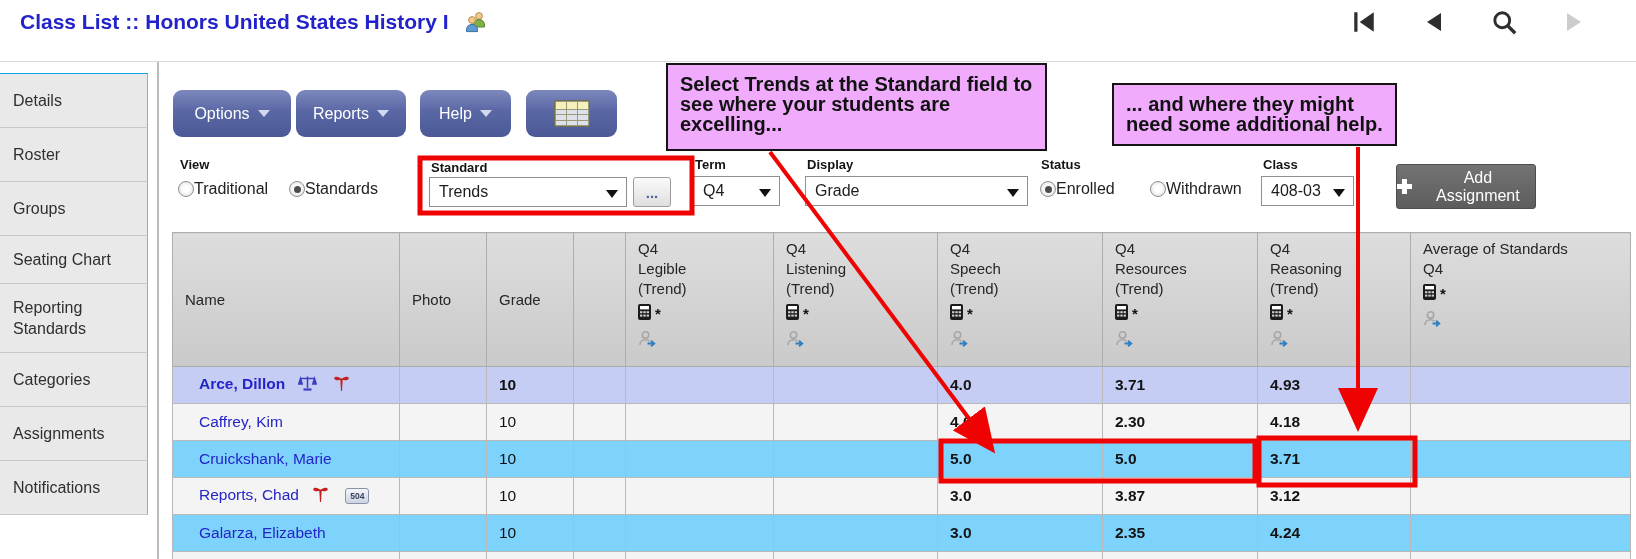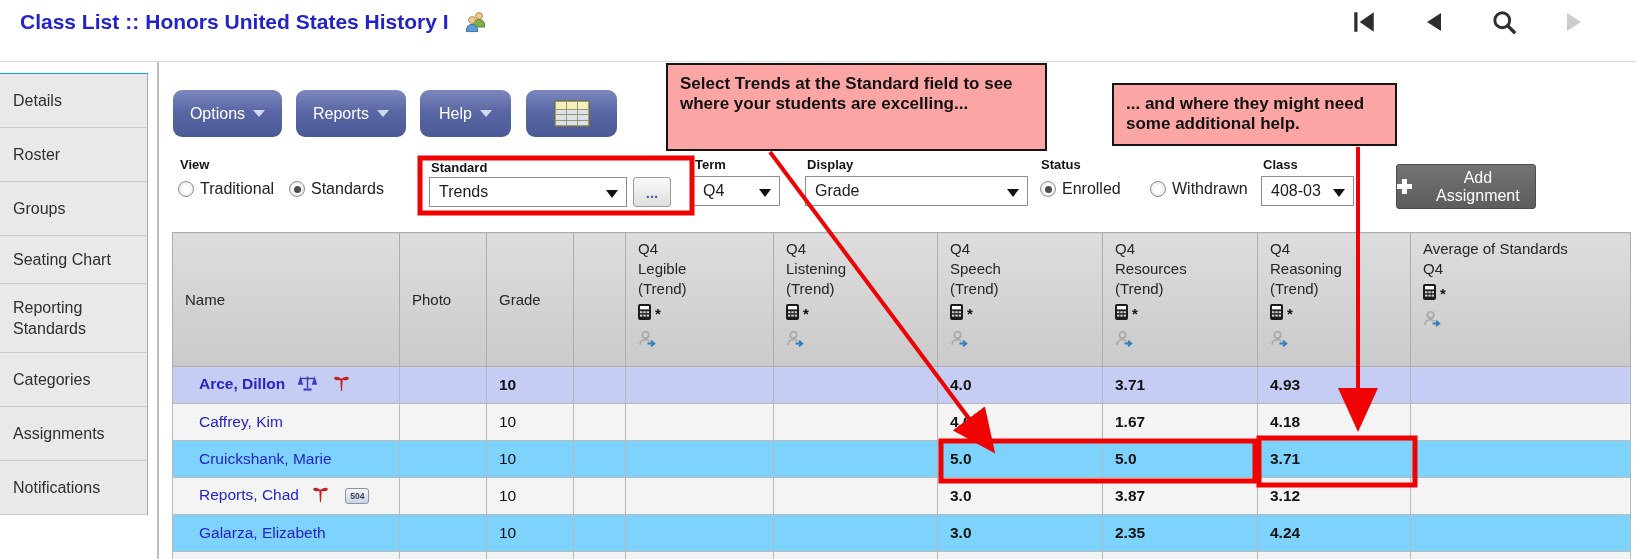--- a/index.html
+++ b/index.html
@@ -26,33 +26,33 @@
   .btn-blue { position:absolute; top:90px; height:47px; border:none; border-radius:9px; cursor:pointer;
     background:linear-gradient(#7c88bd 0%, #5a67a5 45%, #4c5997 100%); color:#fff; font-size:16px;
     font-family:"Liberation Sans", sans-serif; display:flex; align-items:center; justify-content:center; gap:8px; }
   .caret-down { width:0; height:0; border-left:6px solid transparent; border-right:6px solid transparent; border-top:7px solid #d3d9ef; }
   .grid-glyph { width:36px; height:27px; background:#9a9a78; border:1px solid #6e6e55; display:grid; grid-template-columns:1fr 1fr 1fr; grid-template-rows:7px 1fr 1fr 1fr; gap:1px; padding:1px; border-radius:2px; }
   .grid-glyph i { background:#dde1ea; }
   .grid-glyph i.hd { background:#f6f0bc; }
 
   
   .filt-label { position:absolute; top:157px; font-size:13px; font-weight:bold; color:#141414; }
-  .radio-row { position:absolute; display:flex; align-items:center; gap:6px; font-size:16px; color:#222; cursor:pointer; }
+  .radio-row { position:absolute; display:flex; align-items:center; font-size:16px; color:#222; cursor:pointer; }
   .radio { width:16px; height:16px; border-radius:50%; border:1px solid #8f8f8f; background:radial-gradient(#ffffff 30%, #dcdcdc); display:inline-flex; align-items:center; justify-content:center; }
   .radio.checked::after { content:""; width:7px; height:7px; border-radius:50%; background:#4c4c4c; }
   .select { position:absolute; height:30px; background:#fff; border:1px solid #8f8f8f; font-size:16px; color:#1c1c1c; display:flex; align-items:center; padding:0 26px 0 9px; cursor:pointer; }
   .select::after { content:""; position:absolute; right:8px; top:12px; width:0; height:0; border-left:6px solid transparent; border-right:6px solid transparent; border-top:8px solid #111; }
   .more-btn { position:absolute; width:38px; height:30px; background:linear-gradient(#fafafa,#dfdfdf); border:1px solid #9b9b9b; border-radius:3px; color:#4a66a0; font-size:15px; font-weight:bold; display:flex; align-items:center; justify-content:center; cursor:pointer; }
   .add-btn { position:absolute; left:1396px; top:164px; width:140px; height:45px; background:linear-gradient(#737373,#5d5d5d); border:1px solid #4c4c4c; border-radius:3px; color:#fff; font-size:16px; display:flex; align-items:center; justify-content:center; gap:9px; cursor:pointer; }
   .plus-glyph { position:relative; width:15px; height:15px; }
   .plus-glyph::before { content:""; position:absolute; left:0; top:5px; width:15px; height:5px; background:#fff; }
   .plus-glyph::after { content:""; position:absolute; left:5px; top:0; width:5px; height:15px; background:#fff; }
 
   
-  .callout { position:absolute; background:#fca5a5; border:2px solid #141414; font-size:17px; font-weight:bold; color:#111; line-height:20px; padding:9px 12px; z-index:6; }
+  .callout { position:absolute; background:#f0abfc; border:2px solid #141414; font-size:20px; font-weight:bold; color:#111; line-height:20px; padding:9px 12px; z-index:6; }
   .callout-1 { left:666px; top:63px; width:381px; height:88px; }
   .callout-2 { left:1112px; top:83px; width:285px; height:63px; }
 
   
   .grade-table { position:absolute; left:172px; top:232px; border-collapse:collapse; table-layout:fixed; width:1458px; }
   .grade-table th, .grade-table td { border:1px solid #adadad; vertical-align:middle; overflow:hidden; }
   .grade-table th { background:linear-gradient(#dddddd,#cacaca); font-weight:normal; text-align:left; font-size:15px; color:#262626; height:134px; padding:6px 6px 6px 12px; }
   .grade-table th.vctr { vertical-align:middle; }
   .grade-table th.vtop { vertical-align:top; }
   .grade-table th .hline { line-height:20px; }
@@ -126,21 +126,21 @@
       <div class="side-item"><span>Groups</span></div>
       <div class="side-item tall"><span>Seating Chart</span></div>
       <div class="side-item tall"><span>Reporting Standards</span></div>
       <div class="side-item"><span>Categories</span></div>
       <div class="side-item"><span>Assignments</span></div>
       <div class="side-item"><span>Notifications</span></div>
     </div>
   </div>
   <div class="content-vline"></div>
 
-  <button class="btn-blue" style="left:173px; width:109px;">
+  <button class="btn-blue" style="left:173px; width:118px;">
     <span>Options</span>
       <span class="caret-down"></span>
   </button>
   <button class="btn-blue" style="left:296px; width:110px;">
     <span>Reports</span>
       <span class="caret-down"></span>
   </button>
   <button class="btn-blue" style="left:420px; width:91px;">
     <span>Help</span>
       <span class="caret-down"></span>
@@ -420,21 +420,21 @@
         <td class="score-cell"></td>
       </tr>
       <tr class="row-alt">
         <td class="name-cell"><span class="stu-link">Caffrey, Kim</span></td>
         <td></td>
         <td class="grade-cell">10</td>
         <td></td>
         <td class="score-cell"></td>
         <td class="score-cell"></td>
         <td class="score-cell">4.0</td>
-        <td class="score-cell">1.67</td>
+        <td class="score-cell">2.30</td>
         <td class="score-cell">4.18</td>
         <td class="score-cell"></td>
       </tr>
       <tr class="row-wht">
         <td class="name-cell"><span class="stu-link">Cruickshank, Marie</span></td>
         <td></td>
         <td class="grade-cell">10</td>
         <td></td>
         <td class="score-cell"></td>
         <td class="score-cell"></td>

